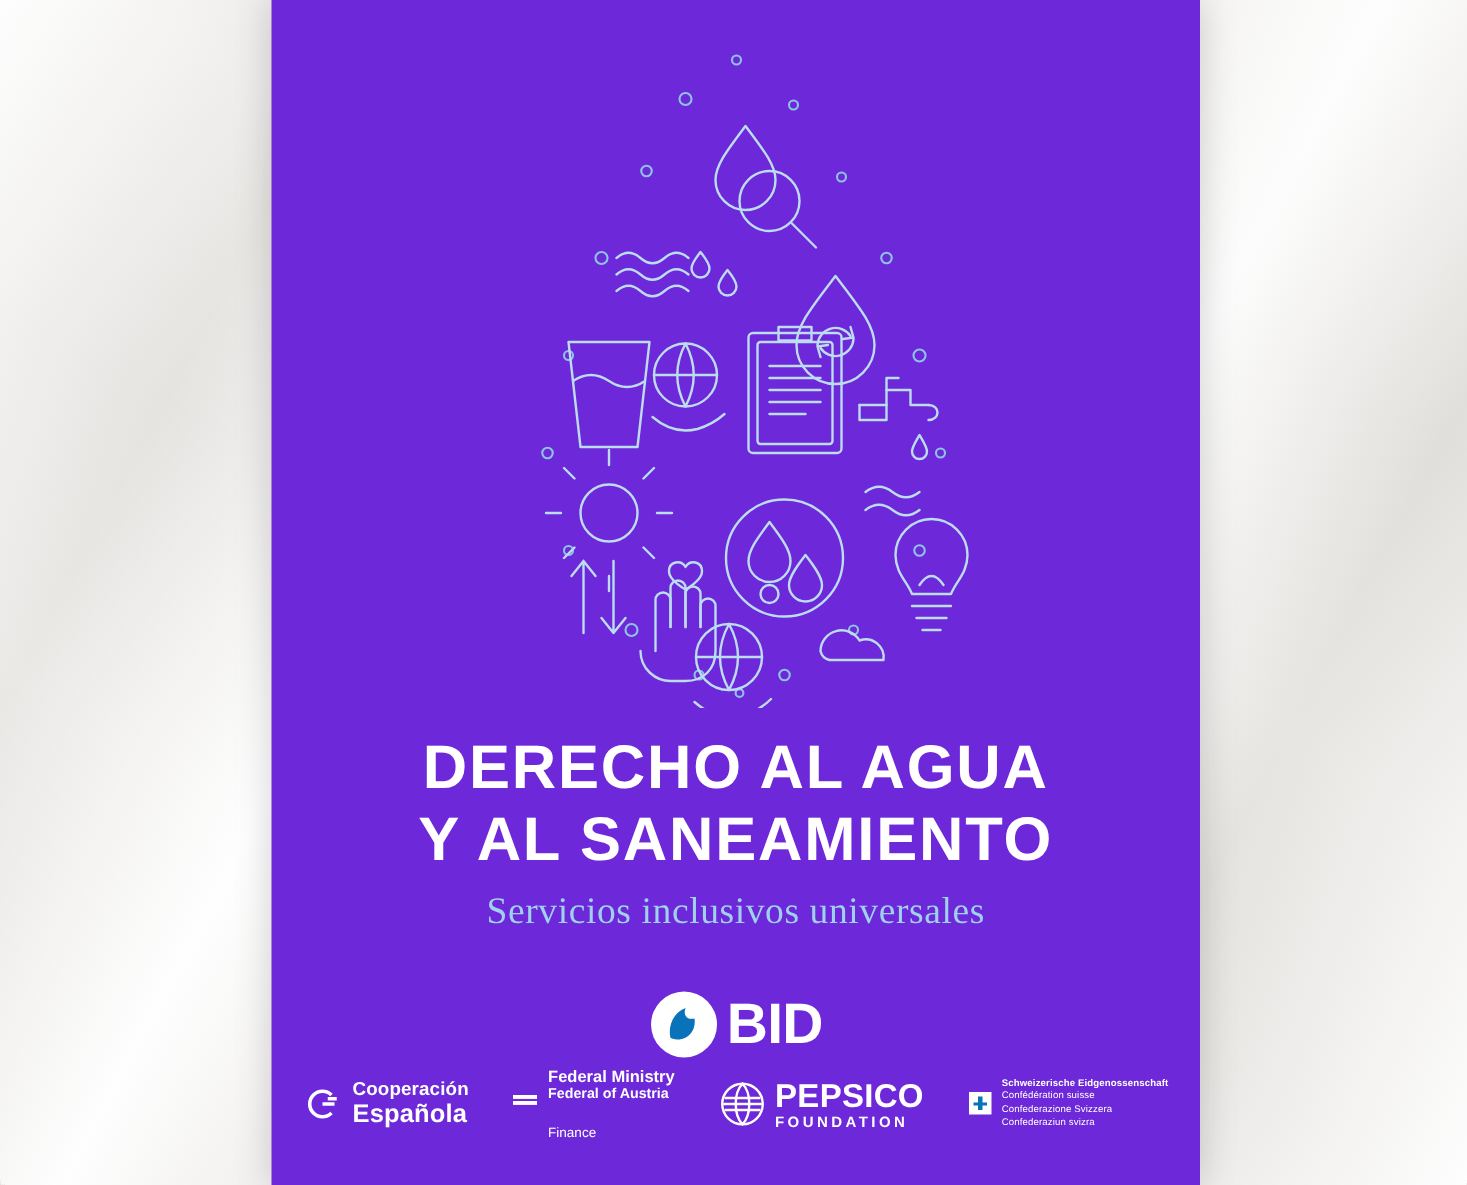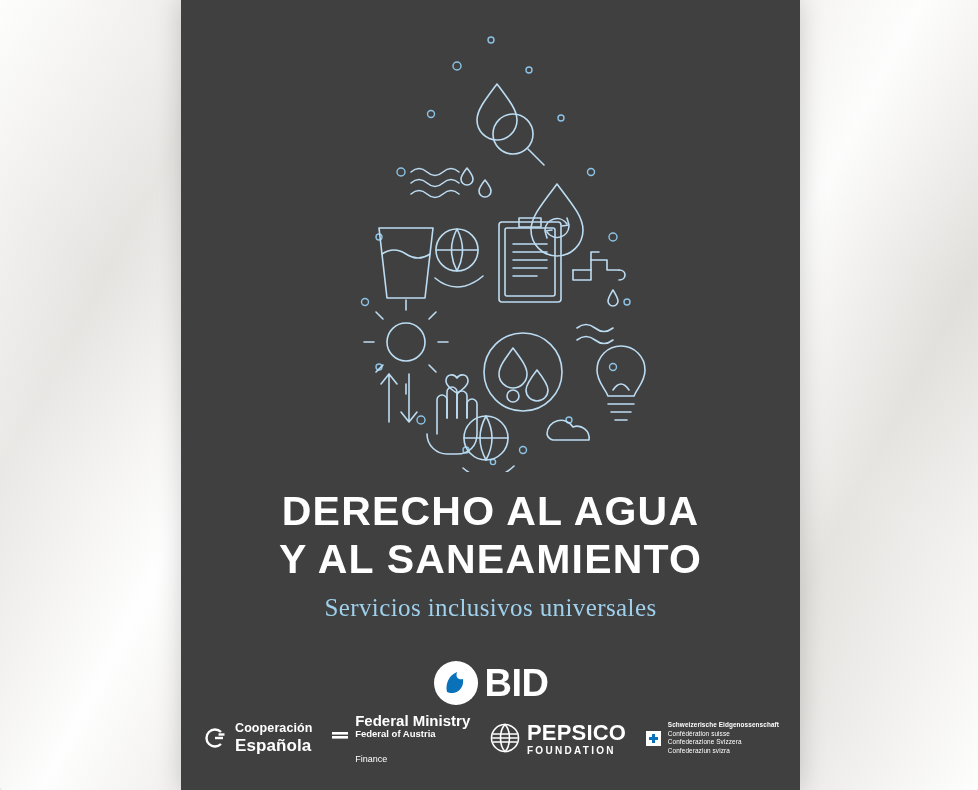--- a/index.html
+++ b/index.html
@@ -38,21 +38,21 @@
       linear-gradient(12deg, rgba(195,193,189,0.16) 0 1px, rgba(255,255,255,0) 1px 120px);
   }
 
   
   .cover {
     position: absolute;
     left: 181px;
     top: 0;
     width: 619px;
     height: 790px;
-    background: #404040;
+    background: #6d28d9;
     box-shadow: 0 0 24px rgba(0,0,0,0.18);
     overflow: hidden;
   }
 
   .illustration {
     position: absolute;
     left: 50%;
     top: 22px;
     transform: translateX(-50%);
     width: 460px;
@@ -122,21 +122,21 @@
     display: flex;
     align-items: center;
     gap: 7px;
     color: #ffffff;
   }
   .partner-text { line-height: 1.15; }
 
   .p-coop-name { font-size: 12.5px; font-weight: bold; letter-spacing: 0.1px; }
   .p-coop-sub  { font-size: 17px; font-weight: bold; letter-spacing: 0.1px; }
 
-  .p-fed-l1 { font-size: 15px; font-weight: bold; }
+  .p-fed-l1 { font-size: 11px; font-weight: bold; }
   .p-fed-l2 { font-size: 9.5px; font-weight: bold; }
   .p-fed-l3 { font-size: 9px; font-weight: normal; margin-top: 14px; }
 
   .p-pep-name { font-size: 22px; font-weight: bold; letter-spacing: 0.2px; }
   .p-pep-sub  { font-size: 10px; font-weight: bold; letter-spacing: 2.3px; }
 
   .p-swiss-line { font-size: 6.4px; line-height: 1.35; letter-spacing: 0.1px; }
   .p-swiss-line.b { font-weight: bold; }
 
   .swiss-flag {

